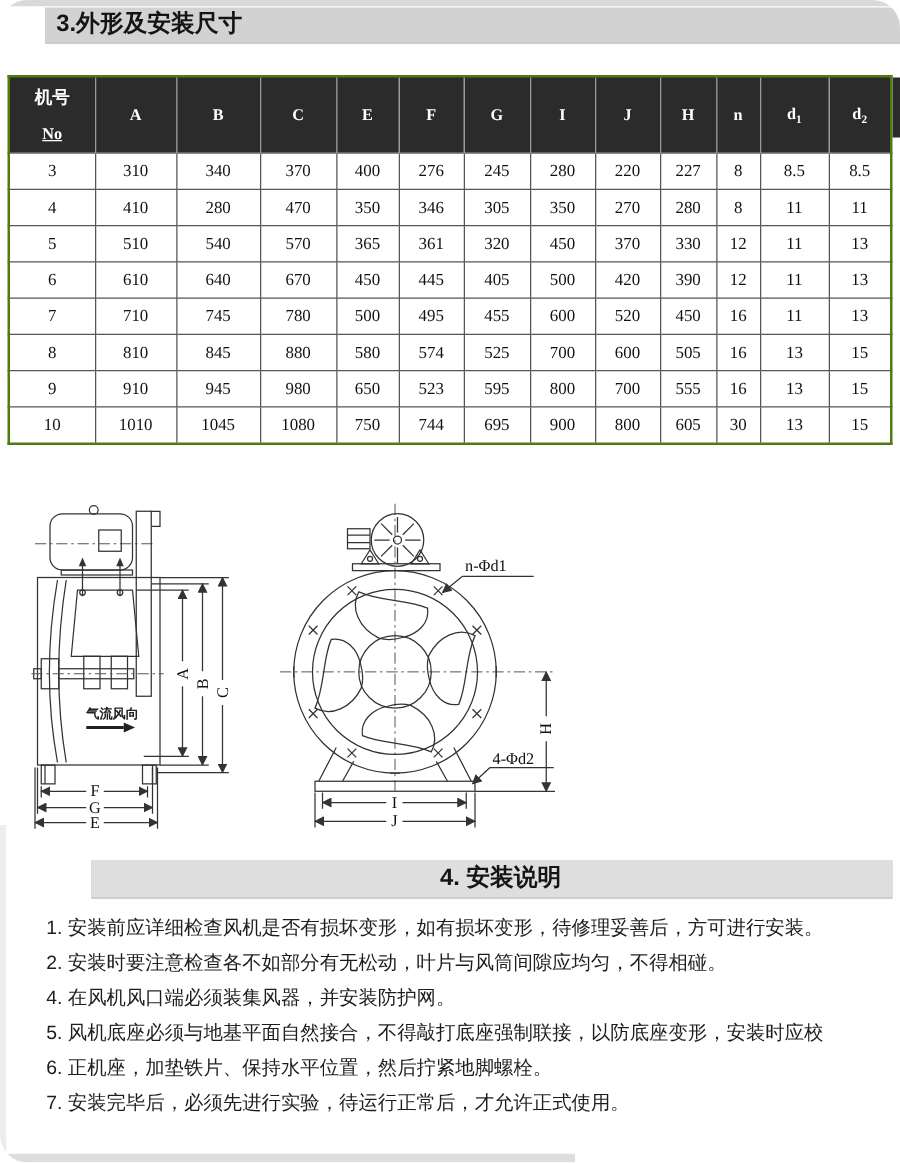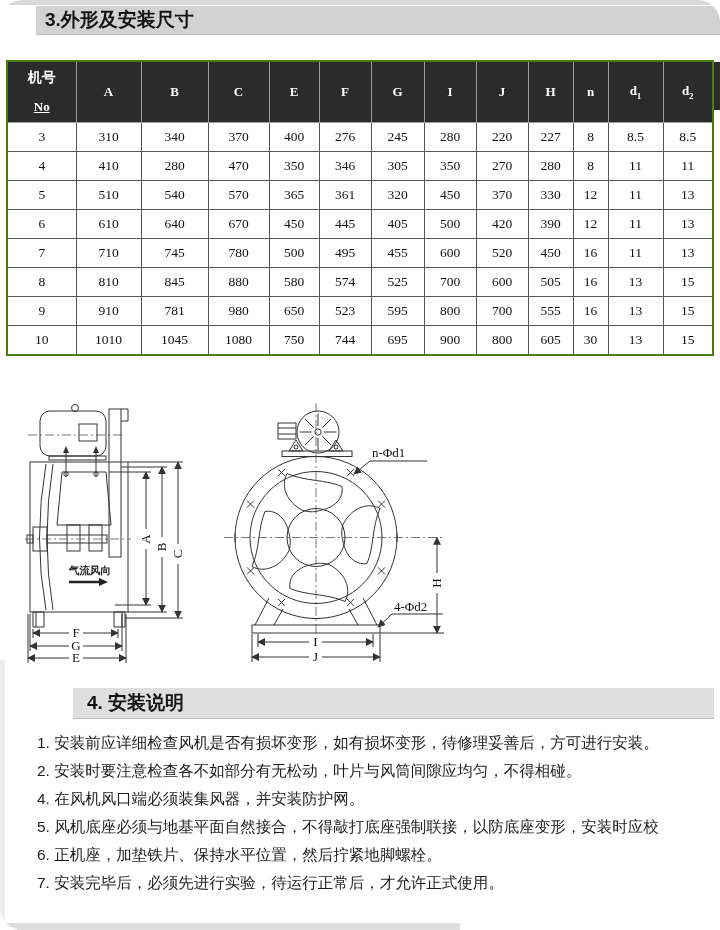--- a/index.html
+++ b/index.html
@@ -4,21 +4,21 @@
 <style>
   html,body{margin:0;padding:0;}
   .page{position:relative;width:720px;height:930px;background:#ffffff;overflow:hidden;
         font-family:"Liberation Sans",sans-serif;color:#1c1c1c;border-radius:22px;}
   .edge-top{position:absolute;left:0;top:0;width:720px;height:5px;background:#d9d9d9;}
   .edge-left{position:absolute;left:0;top:660px;width:5px;height:270px;background:#ededed;}
   .edge-bottom{position:absolute;left:0;top:923px;width:460px;height:7px;background:#d6d6d6;opacity:.8;}
   .bar{position:absolute;background:#d2d2d2;font-weight:bold;font-size:19px;color:#141414;
        line-height:28px;box-shadow:0 1px 0 #bdbdbd;}
   .bar3{left:36px;top:6px;width:677px;height:28px;padding-left:9px;}
-  .bar4{left:73px;top:688px;width:627px;height:30px;padding-left:14px;background:#dedede;line-height:30px;}
+  .bar4{left:73px;top:688px;width:627px;height:30px;padding-left:14px;background:#dedede;line-height:30px;text-align:center;}
   .edge-sliver{position:absolute;left:714px;top:62px;width:6px;height:48px;background:#2b2b2b;}
 
   table.dim{position:absolute;left:6px;top:60px;width:706px;border-collapse:collapse;table-layout:fixed;
             font-family:"Liberation Serif",serif;}
   table.dim th{background:#2b2b2b;color:#fff;border:1px solid #9a9a9a;height:60px;
                font-size:13px;font-weight:bold;padding:0;}
   table.dim td{border:1px solid #555;height:28px;text-align:center;font-size:13.5px;color:#111;padding:0;}
   table.dim{border:2px solid #4d7c0f;}
   .mach-top{font-family:"Liberation Sans",sans-serif;font-size:14px;display:block;}
   .mach-bot{display:block;text-decoration:underline;font-size:13px;margin-top:12px;}
@@ -171,21 +171,21 @@
           <td>700</td>
           <td>600</td>
           <td>505</td>
           <td>16</td>
           <td>13</td>
           <td>15</td>
         </tr>
         <tr>
           <td>9</td>
           <td>910</td>
-          <td>781</td>
+          <td>945</td>
           <td>980</td>
           <td>650</td>
           <td>523</td>
           <td>595</td>
           <td>800</td>
           <td>700</td>
           <td>555</td>
           <td>16</td>
           <td>13</td>
           <td>15</td>

